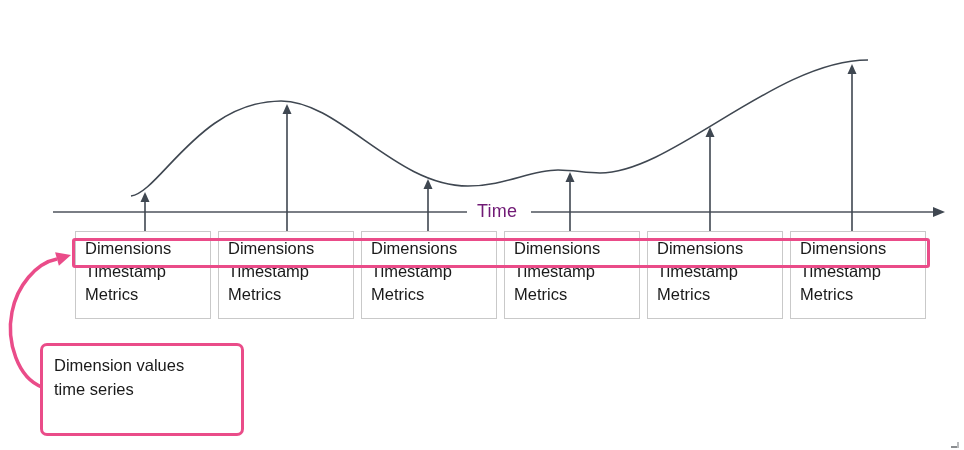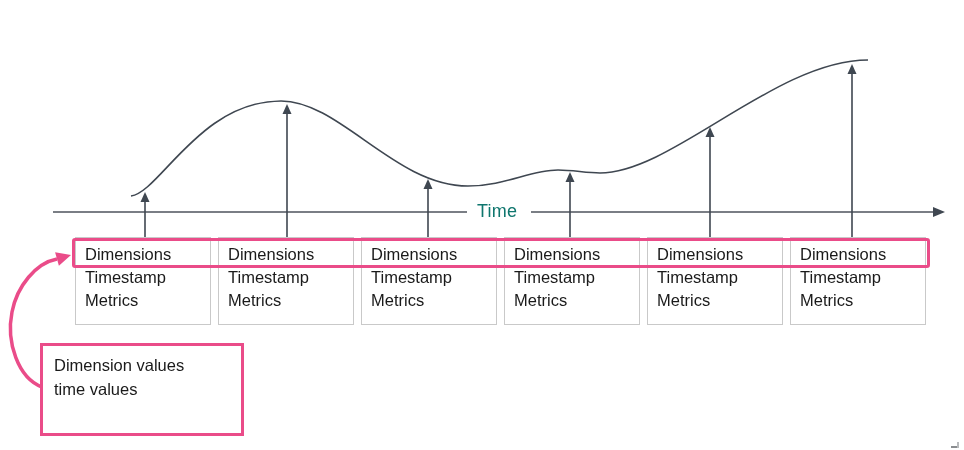--- a/index.html
+++ b/index.html
@@ -2,38 +2,38 @@
 <html><head>
 <meta charset="utf-8">
 <style>
   html,body{margin:0;padding:0;background:#fff;}
   .canvas{
     position:relative;width:964px;height:450px;background:#ffffff;overflow:hidden;
     font-family:"Liberation Sans", sans-serif;color:#1a1a1a;
   }
   .svg-layer{position:absolute;left:0;top:0;width:964px;height:450px;pointer-events:none;}
   .axis-label{
-    position:absolute;left:477px;top:201px;font-size:18px;color:#0f766e;letter-spacing:.2px;
+    position:absolute;left:477px;top:201px;font-size:18px;color:#701a75;letter-spacing:.2px;
   }
   .record-row{
-    position:absolute;left:75px;top:237px;width:851px;height:88px;
+    position:absolute;left:75px;top:231px;width:851px;height:88px;
     display:flex;gap:7px;
   }
   .record-box{
     flex:1;box-sizing:border-box;border:1px solid #c9c9c9;background:#ffffff;
     padding:5px 4px 0 9px;font-size:16.5px;line-height:23px;color:#1a1a1a;
   }
   .record-box span{display:block;white-space:nowrap;}
   .highlight-band{
     position:absolute;left:72px;top:238px;width:858px;height:30px;box-sizing:border-box;
     border:3.5px solid #ea4c89;border-radius:3px;background:transparent;
   }
   .callout{
     position:absolute;left:40px;top:343px;width:204px;height:93px;box-sizing:border-box;
-    border:3.5px solid #ea4c89;border-radius:0;background:#ffffff;
+    border:3.5px solid #ea4c89;border-radius:7px;background:#ffffff;
     padding:8px 0 0 11px;font-size:16.5px;line-height:23.5px;color:#1a1a1a;
   }
   .callout span{display:block;white-space:nowrap;}
   .crop-artifact{
     position:absolute;left:950px;top:442px;width:10px;height:7px;
   }
   .crop-artifact .bar-h{position:absolute;left:1px;top:4px;width:6px;height:2px;background:#8a8d90;}
   .crop-artifact .bar-v{position:absolute;left:7px;top:0;width:2px;height:6px;background:#b9bbbd;}
 </style>
 </head>
@@ -117,21 +117,21 @@
       <span>Dimensions</span>
       <span>Timestamp</span>
       <span>Metrics</span>
     </div>
   </div>
 
   <div class="highlight-band"></div>
 
   <div class="callout">
     <span>Dimension values</span>
-    <span>time values</span>
+    <span>time series</span>
   </div>
 
   <div class="crop-artifact">
     <div class="bar-h"></div>
     <div class="bar-v"></div>
   </div>
 
 </div>
 
 </body></html>

